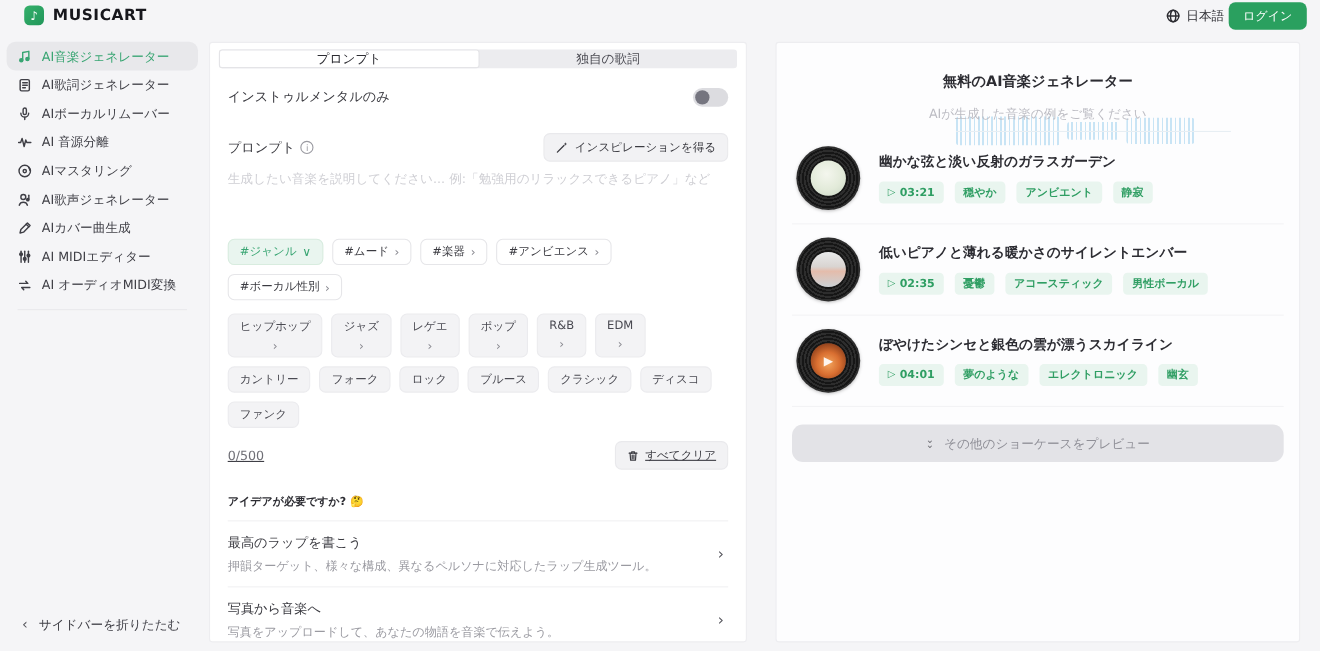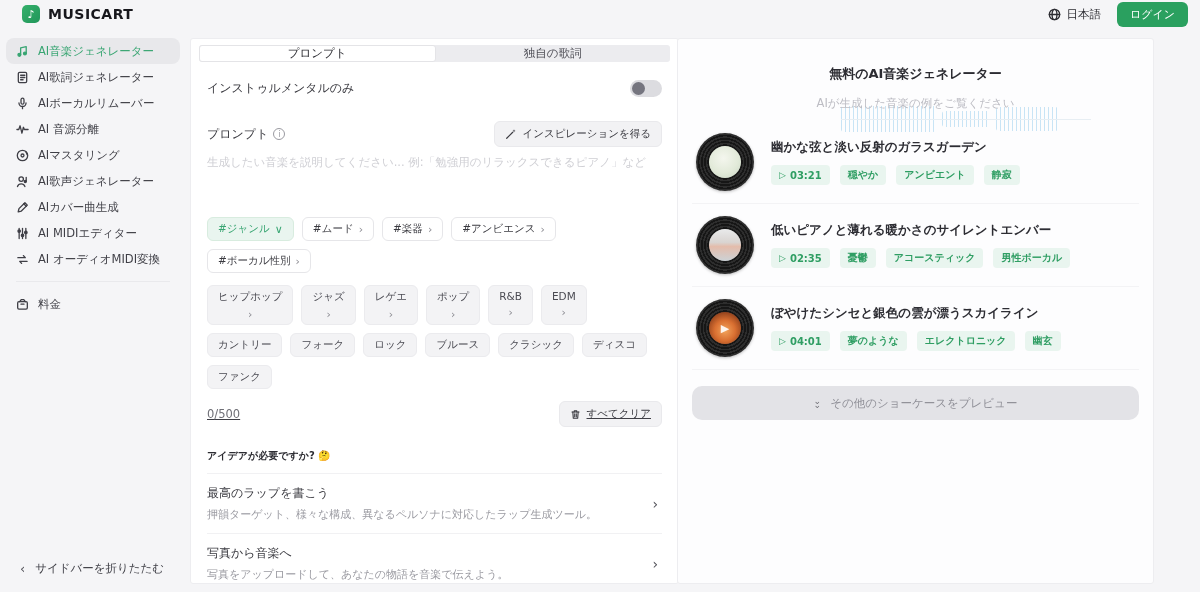--- a/index.html
+++ b/index.html
@@ -5,21 +5,21 @@
   * { margin:0; padding:0; box-sizing:border-box; }
   html,body { width:1200px; height:592px; }
   body { font-family:"DejaVu Sans","Liberation Sans",sans-serif; background:#f5f5f7; color:#3f3f46; }
   .app { position:relative; width:1200px; height:592px; overflow:hidden; }
 
   
   .header { position:absolute; top:0; left:0; right:0; height:28px; display:flex; align-items:center; padding:0 12px 0 22px; }
   .brand { display:flex; align-items:center; gap:8px; }
   .logo-badge { width:18px; height:18px; border-radius:5px; background:linear-gradient(135deg,#35b06b,#21965a); color:#fff; font-size:11px; display:flex; align-items:center; justify-content:center; }
   .brand-name { font-size:14px; font-weight:bold; letter-spacing:.5px; color:#17171c; }
-  .header-right { margin-left:auto; display:flex; align-items:center; gap:16px; }
+  .header-right { margin-left:auto; display:flex; align-items:center; gap:4px; }
   .lang { display:flex; align-items:center; gap:5px; font-size:11.5px; color:#2c2c32; cursor:pointer; }
   .login-btn { background:#2aa05f; color:#fff; border:none; border-radius:6px; font-size:11px; padding:5px 13px; cursor:pointer; font-family:inherit; }
 
   
   .sidebar { position:absolute; top:38px; left:0; width:186px; bottom:0; display:flex; flex-direction:column; }
   .side-item { display:flex; align-items:center; gap:9px; height:26px; margin:0 6px; padding:0 10px; border-radius:8px; font-size:11.5px; color:#3f3f46; cursor:pointer; white-space:nowrap; }
   .side-item svg { flex:0 0 auto; }
   .side-item.active { background:#e8e8eb; color:#38a572; }
   .side-divider { border-top:1px solid #e9e9ec; margin:9px 16px; }
   .collapse-row { margin-top:auto; display:flex; align-items:center; gap:10px; padding:0 20px 16px; font-size:11.5px; color:#3f3f46; cursor:pointer; }
@@ -54,21 +54,21 @@
   .idea-item { display:flex; align-items:center; padding:11px 0; border-bottom:1px solid #f1f1f3; cursor:pointer; }
   .idea-text { flex:1; }
   .idea-title { font-size:12px; color:#3a3a40; }
   .idea-desc { margin-top:5px; font-size:11px; color:#9a9aa1; }
   .idea-chev { color:#55555c; font-size:14px; padding:0 4px; }
   .composer-spacer { flex:1; }
   .generate-btn { height:25px; border:none; border-radius:6px; background:#2aa05f; color:#fff; font-size:12px; display:flex; align-items:center; justify-content:center; gap:7px; cursor:pointer; font-family:inherit; }
   .generate-btn .note { font-size:12px; }
 
   
-  .showcase { position:absolute; left:677px; top:38px; width:477px; height:546px; background:#fdfdfe; border:1px solid #ededf0; border-radius:3px; display:flex; flex-direction:column; }
+  .showcase { position:absolute; left:705px; top:38px; width:477px; height:546px; background:#fdfdfe; border:1px solid #ededf0; border-radius:3px; display:flex; flex-direction:column; }
   .showcase-title { margin-top:26px; text-align:center; font-size:13px; font-weight:bold; color:#2c2c32; position:relative; z-index:2; }
   .showcase-subtitle { margin-top:13px; text-align:center; font-size:11.5px; color:#bcbcc3; position:relative; z-index:2; }
   .waveform { position:absolute; top:62px; right:62px; width:250px; height:36px; display:flex; align-items:center; z-index:1; }
   .waveform .baseline { position:absolute; left:0; right:0; top:50%; height:1px; background:#e7eef3; }
   .wave-block { background-image:repeating-linear-gradient(90deg,#c8e4f5 0 1.5px,rgba(255,255,255,0) 1.5px 4px); border-radius:3px; }
   .wb1 { width:95px; height:26px; }
   .wb2 { width:48px; height:16px; margin-left:6px; }
   .wb3 { width:62px; height:24px; margin-left:6px; }
   .tracks { margin-top:10px; padding:0 14px; }
   .track { display:flex; align-items:center; gap:17px; padding:12px 4px; border-bottom:1px solid #f3f3f5; cursor:pointer; }
@@ -180,28 +180,20 @@
       <span>AI MIDIエディター</span>
     </div>
     <div class="side-item">
       <svg class="ic" width="13" height="13" viewBox="0 0 14 14">
           <path d="M2 5 h8 l-2 -2.2"></path>
           <path d="M12 9 h-8 l2 2.2"></path>
         </svg>
       <span>AI オーディオMIDI変換</span>
     </div>
     <div class="side-divider"></div>
-    <div class="side-item">
-      <svg class="ic" width="13" height="13" viewBox="0 0 14 14">
-          <rect x="1.8" y="4" width="10.4" height="8" rx="1.4"></rect>
-          <path d="M4 4 l1.6-2.2 h2.8 L10 4"></path>
-          <line x1="5.4" y1="6.6" x2="8.6" y2="6.6"></line>
-        </svg>
-      <span>料金</span>
-    </div>
     <div class="collapse-row">
       <span class="collapse-chev">‹</span>
       <span>サイドバーを折りたたむ</span>
     </div>
   </div>
 
   <div class="composer">
     <div class="tabbar">
       <div class="tab active">プロンプト</div>
       <div class="tab">独自の歌詞</div>

